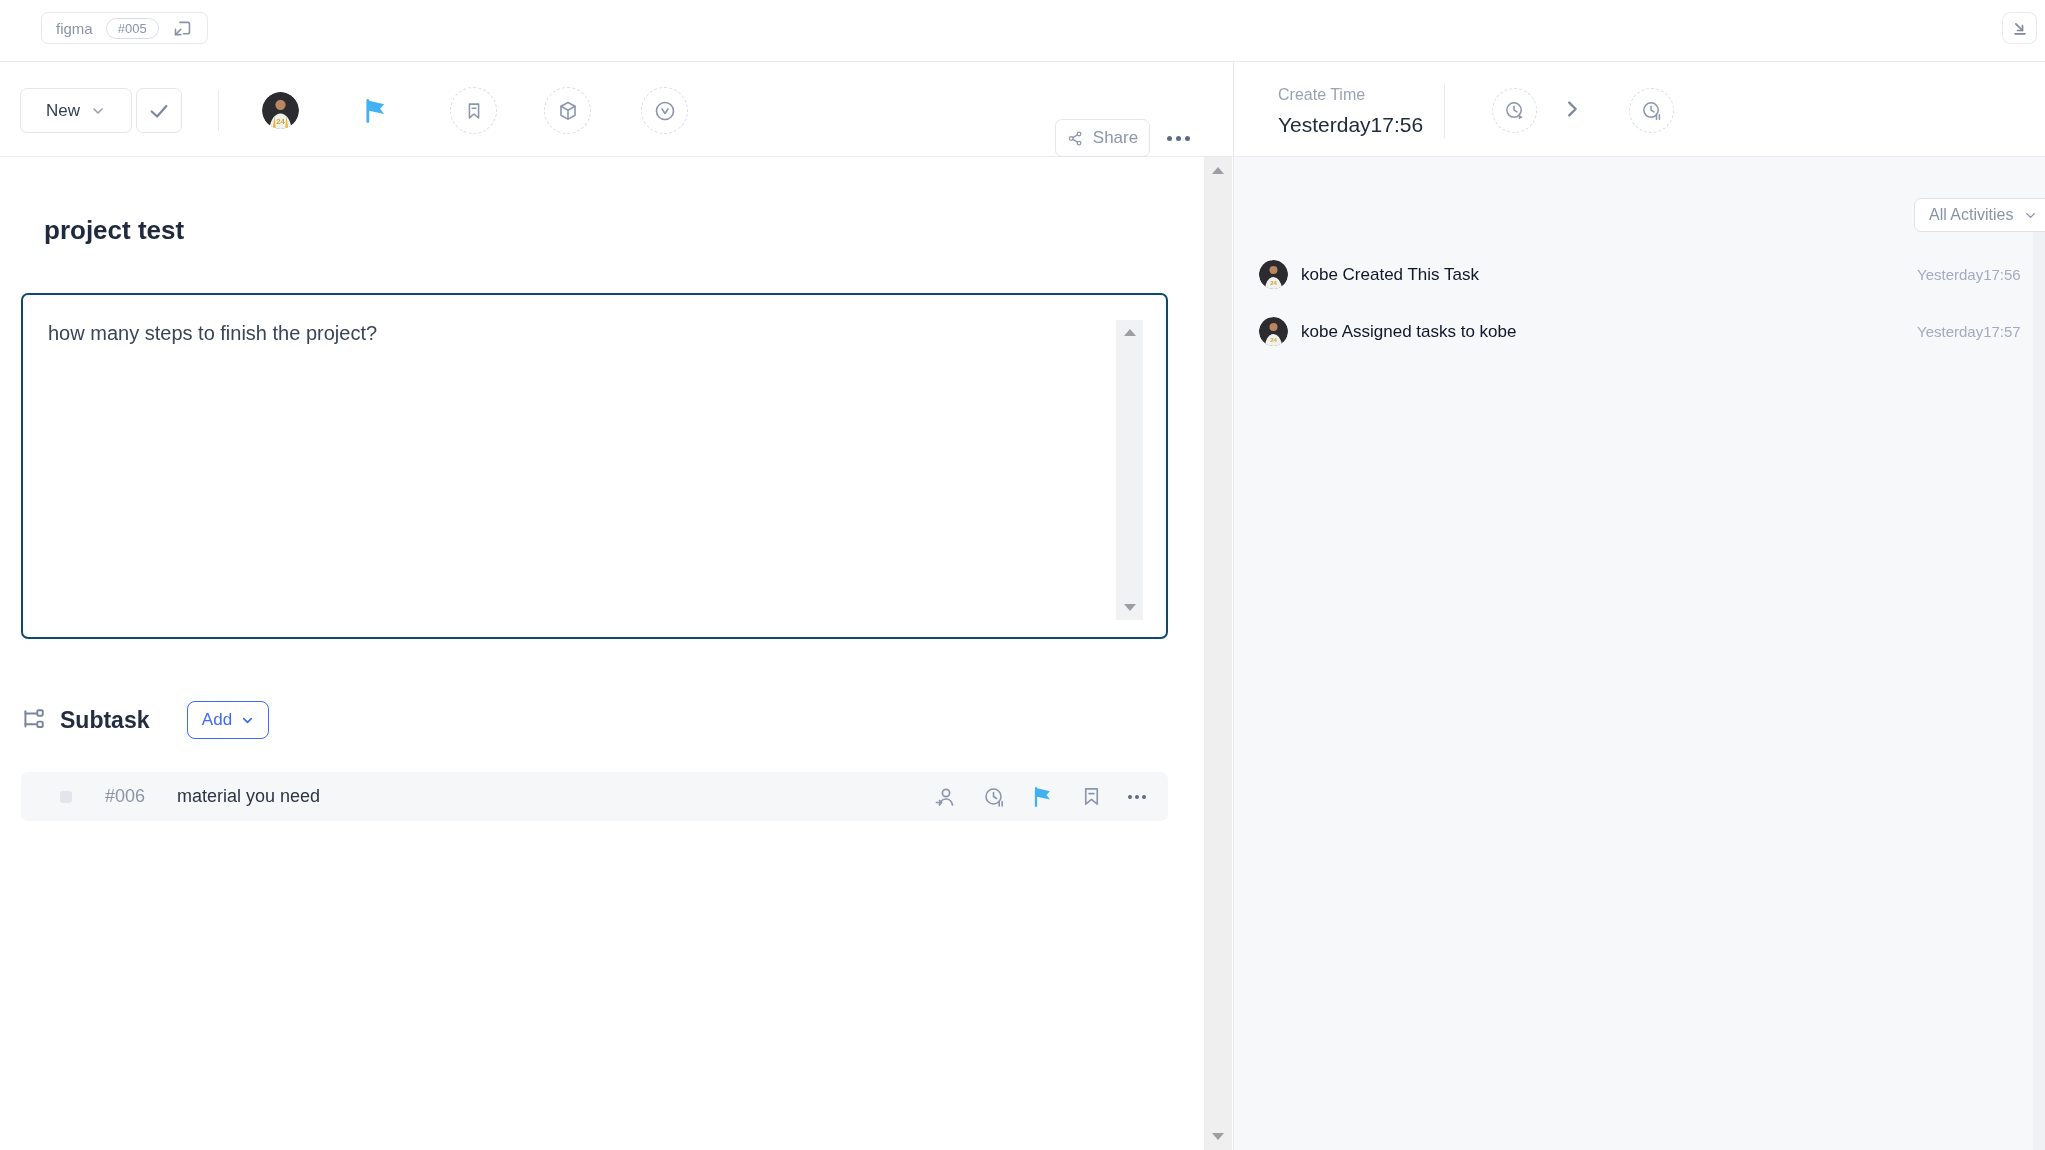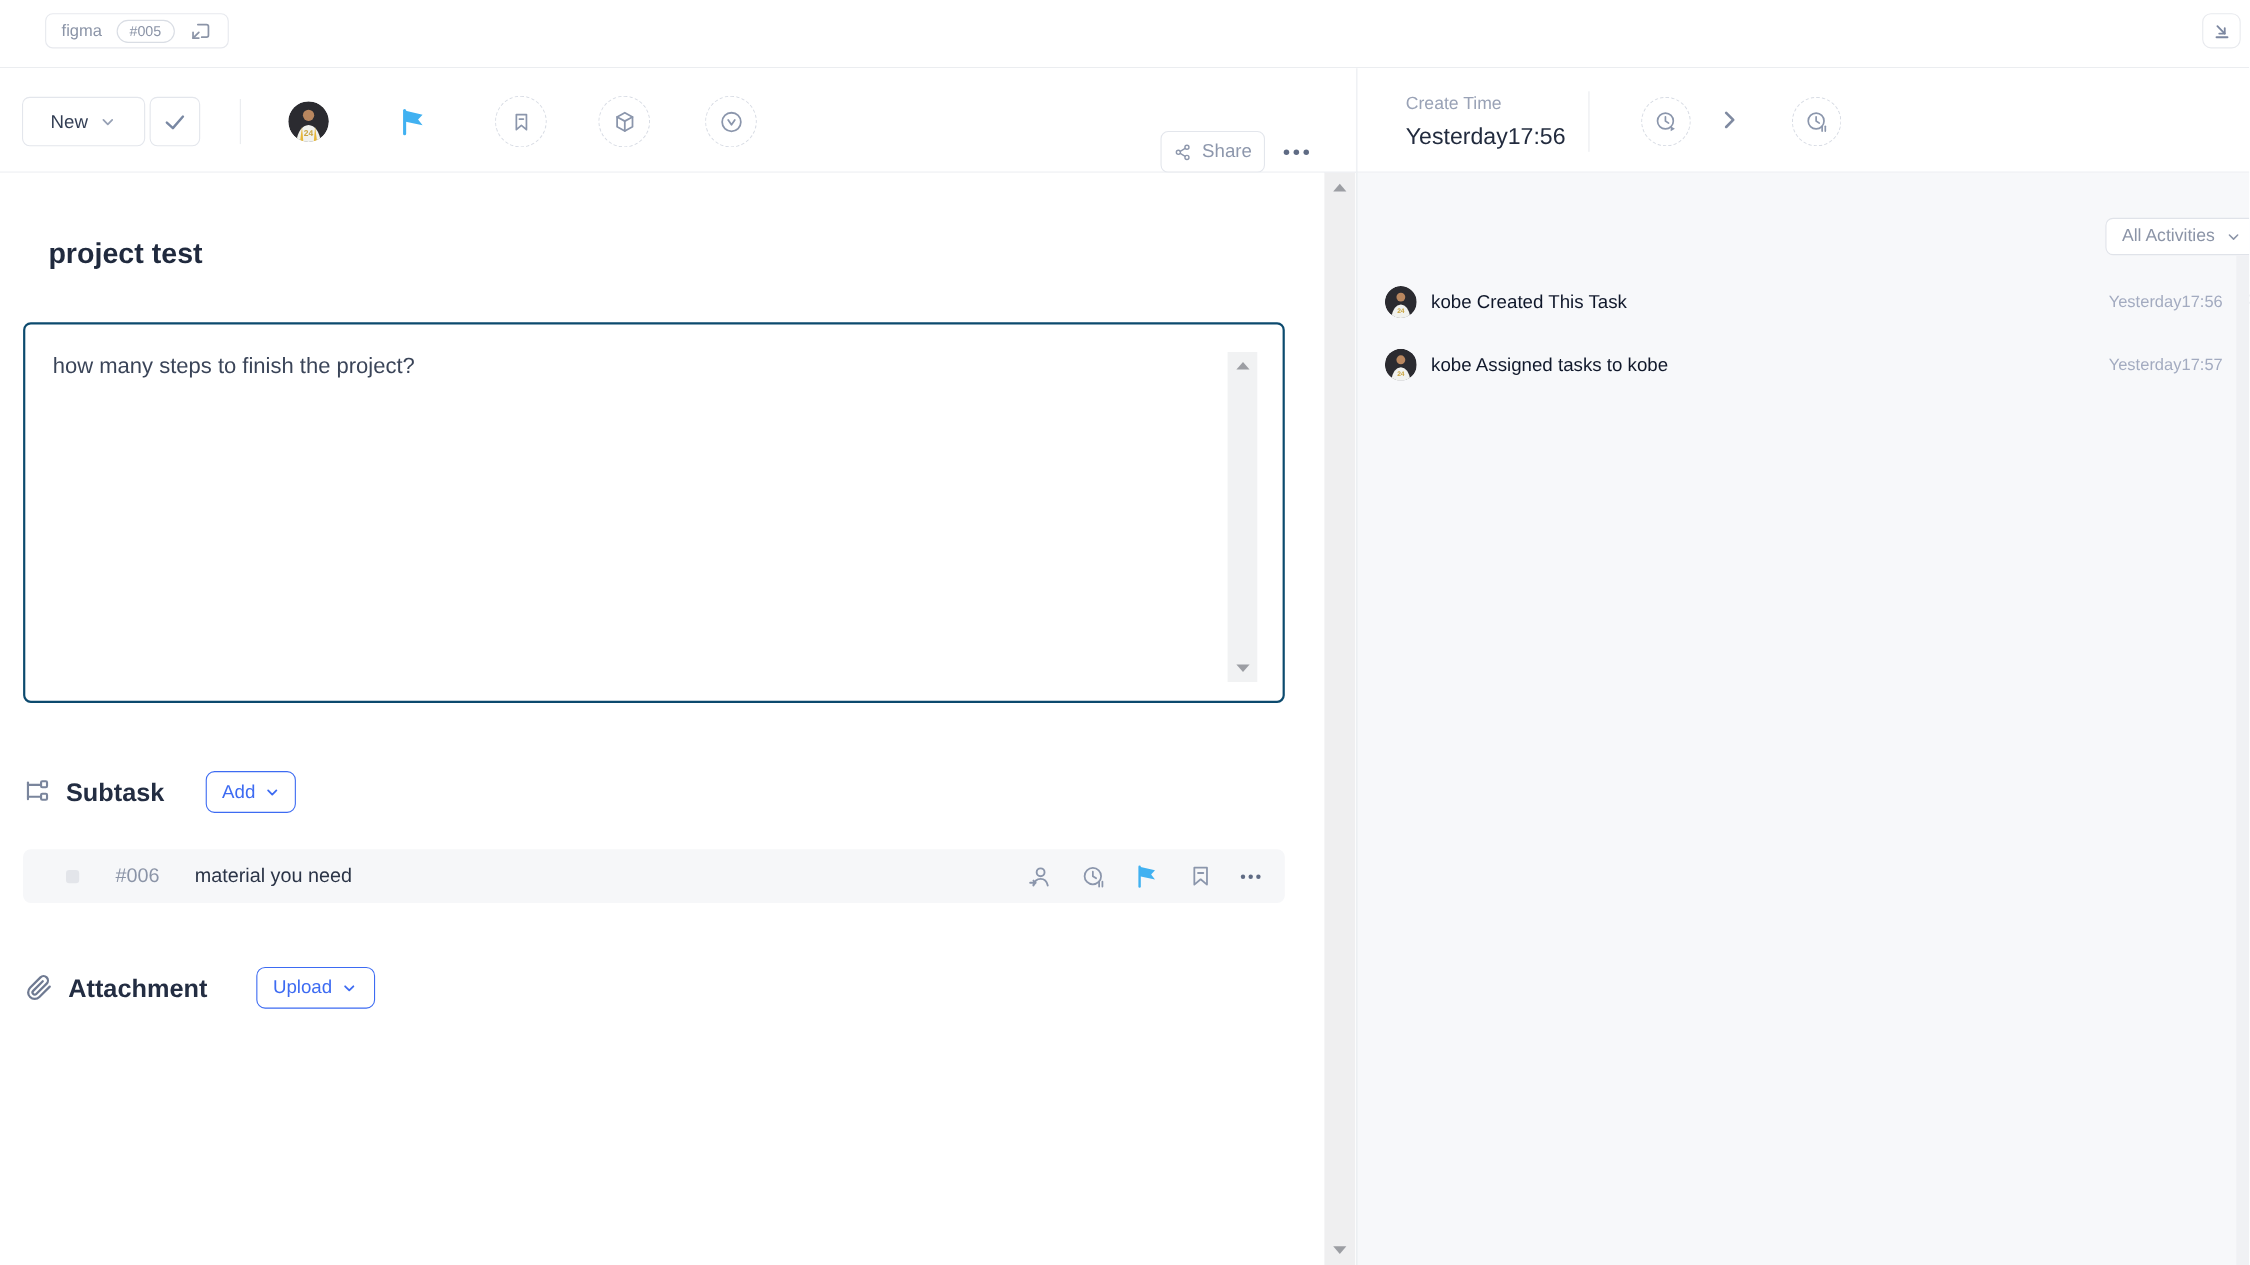--- a/index.html
+++ b/index.html
@@ -296,36 +296,20 @@
           </svg>
         </button>
         <button class="icon-btn st-dots">
           <i></i>
             <i></i>
             <i></i>
         </button>
       </span>
     </div>
 
-    <div class="section-head attach-head">
-      <span>
-        <svg width="26" height="26" viewBox="0 0 24 24" fill="none" stroke="#6f7a92" stroke-width="1.9" stroke-linecap="round" stroke-linejoin="round">
-          <path d="M21.44 11.05 l-8.72 8.72 a5.5 5.5 0 0 1 -7.78 -7.78 l8.72 -8.72 a3.67 3.67 0 0 1 5.19 5.19 l-8.73 8.72 a1.83 1.83 0 0 1 -2.59 -2.59 l8.06 -8.05"></path>
-        </svg>
-      </span>
-      <span class="section-title">Attachment</span>
-      <button class="outline-blue-btn upload-btn">
-        <span class="lbl">Upload</span>
-        <span>
-          <svg width="15" height="15" viewBox="0 0 24 24" fill="none" stroke="#3d6bf2" stroke-width="2.6" stroke-linecap="round" stroke-linejoin="round">
-              <polyline points="6 9 12 15 18 9"></polyline>
-            </svg>
-        </span>
-      </button>
-    </div>
   </div>
 
   <div class="main-scrollbar">
     <span class="scroll-arrow arr-up ms-up"></span>
     <span class="scroll-arrow arr-down ms-down"></span>
   </div>
 
   <div class="panel">
     <button class="filter-btn">
       <span class="lbl">All Activities</span>

